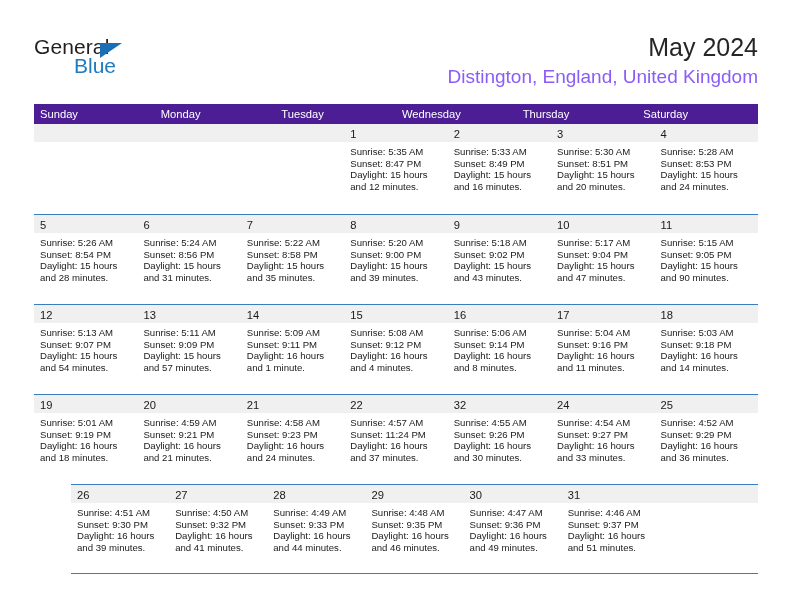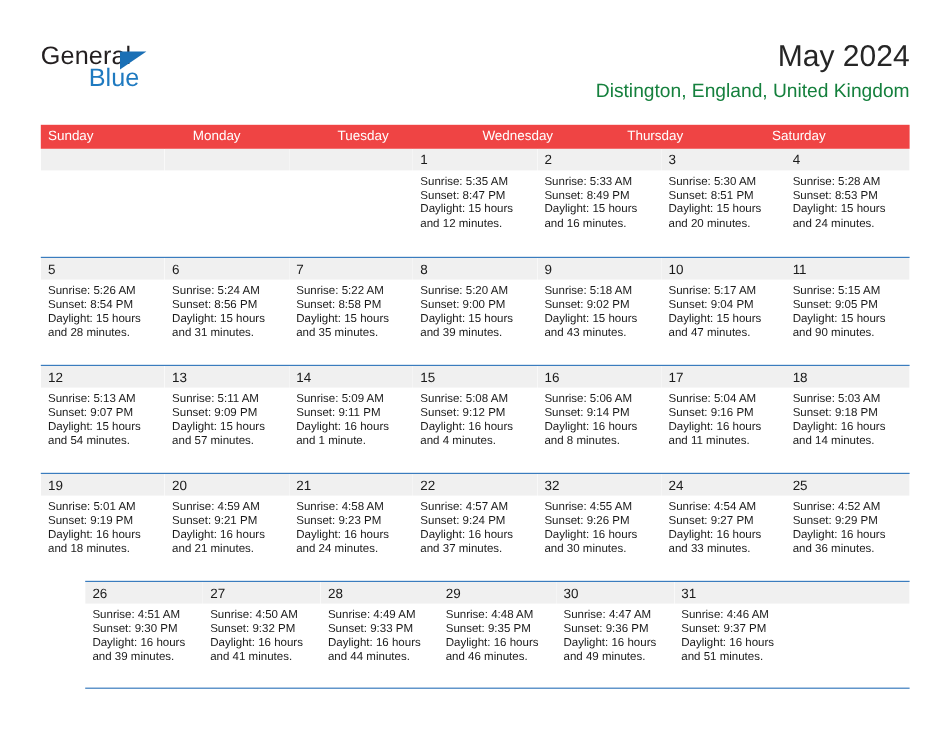--- a/index.html
+++ b/index.html
@@ -71,36 +71,36 @@
     text-align: right;
   }
   .cal-title {
     font-size: 25px;
     color: #262626;
     line-height: 30px;
     white-space: nowrap;
   }
   .cal-subtitle {
     margin-top: 7px;
-    font-size: 16px;
-    color: #15803d;
+    font-size: 19px;
+    color: #8b5cf6;
     line-height: 16px;
     white-space: nowrap;
   }
 
   
   .calendar {
     position: absolute;
     left: 34px;
     top: 104px;
     width: 724px;
   }
   .dow-row {
     display: flex;
-    background: #ef4444;
+    background: #4c1d95;
     height: 20px;
   }
   .dow {
     flex: 1 1 0;
     color: #ffffff;
     font-size: 11.2px;
     line-height: 20px;
     padding-left: 6px;
     box-sizing: border-box;
     white-space: nowrap;
@@ -379,21 +379,21 @@
               <div class="cell-line">Sunrise: 4:58 AM</div>
               <div class="cell-line">Sunset: 9:23 PM</div>
               <div class="cell-line">Daylight: 16 hours</div>
               <div class="cell-line">and 24 minutes.</div>
             </div>
           </div>
           <div class="cell">
             <div class="cell-datebar"><span class="cell-date">22</span></div>
             <div class="cell-body">
               <div class="cell-line">Sunrise: 4:57 AM</div>
-              <div class="cell-line">Sunset: 9:24 PM</div>
+              <div class="cell-line">Sunset: 11:24 PM</div>
               <div class="cell-line">Daylight: 16 hours</div>
               <div class="cell-line">and 37 minutes.</div>
             </div>
           </div>
           <div class="cell">
             <div class="cell-datebar"><span class="cell-date">32</span></div>
             <div class="cell-body">
               <div class="cell-line">Sunrise: 4:55 AM</div>
               <div class="cell-line">Sunset: 9:26 PM</div>
               <div class="cell-line">Daylight: 16 hours</div>

